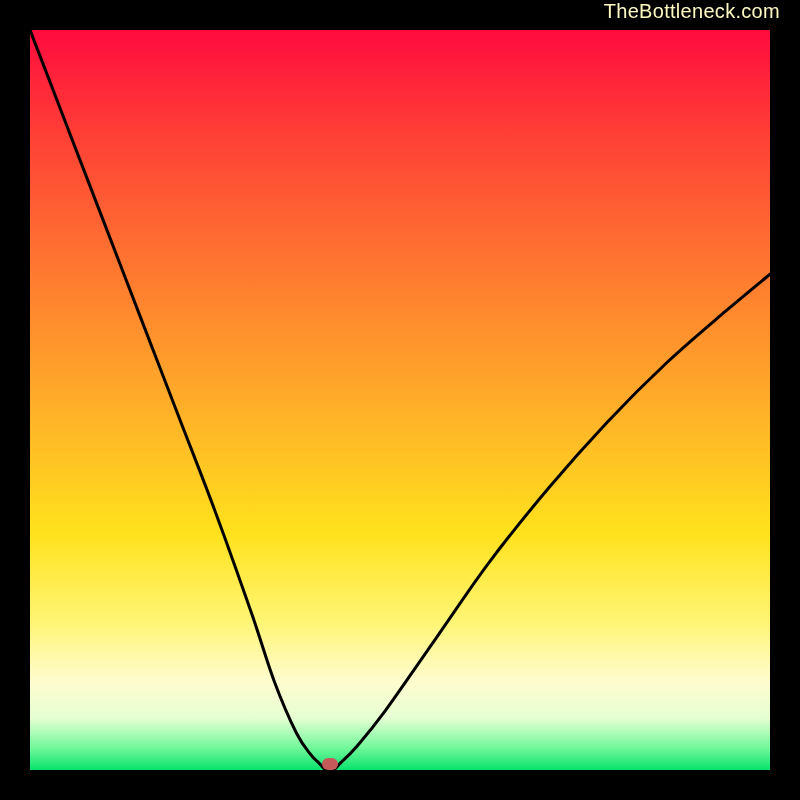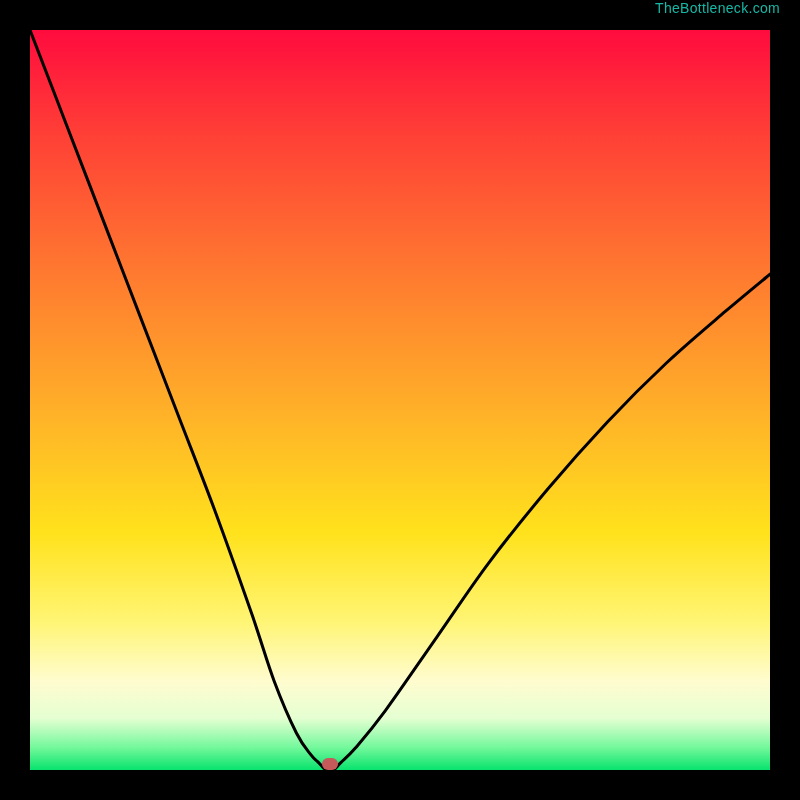--- a/index.html
+++ b/index.html
@@ -48,22 +48,22 @@
   svg.curve {
     position: absolute;
     inset: 0;
     width: 740px;
     height: 740px;
   }
   .watermark {
     position: absolute;
     top: 0px;
     right: 20px;
-    color: #14b8a6;
-    font-size: 14px;
+    color: #fef9c3;
+    font-size: 20px;
     letter-spacing: 0.3px;
     font-weight: 500;
   }
   #esp {
     position: absolute;
     height: 12px;
     border-radius: 6px;
     background: #c55a5a;
   }
 </style>

